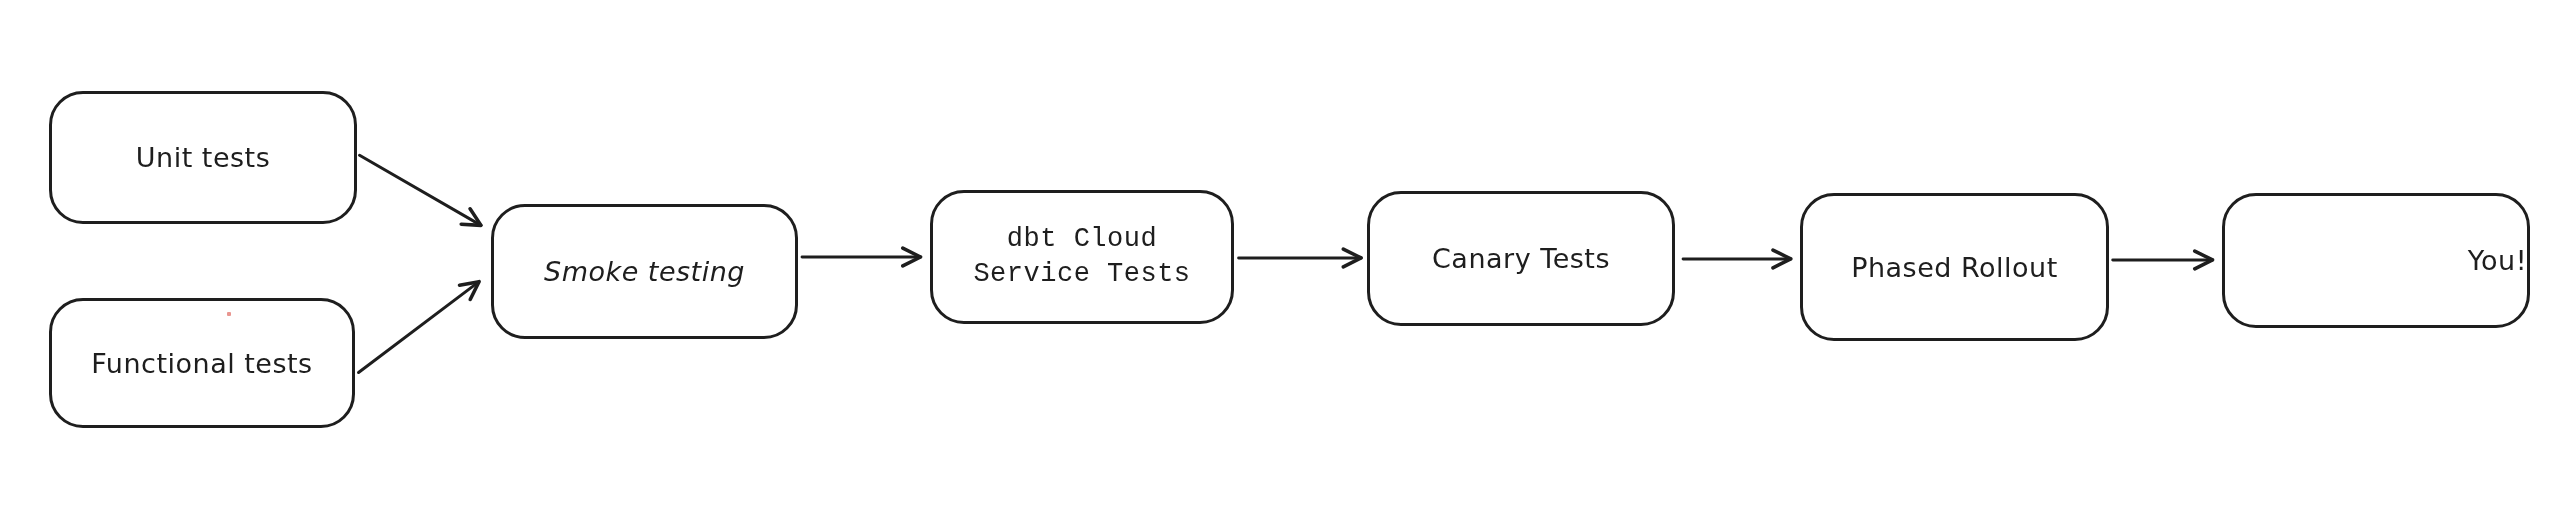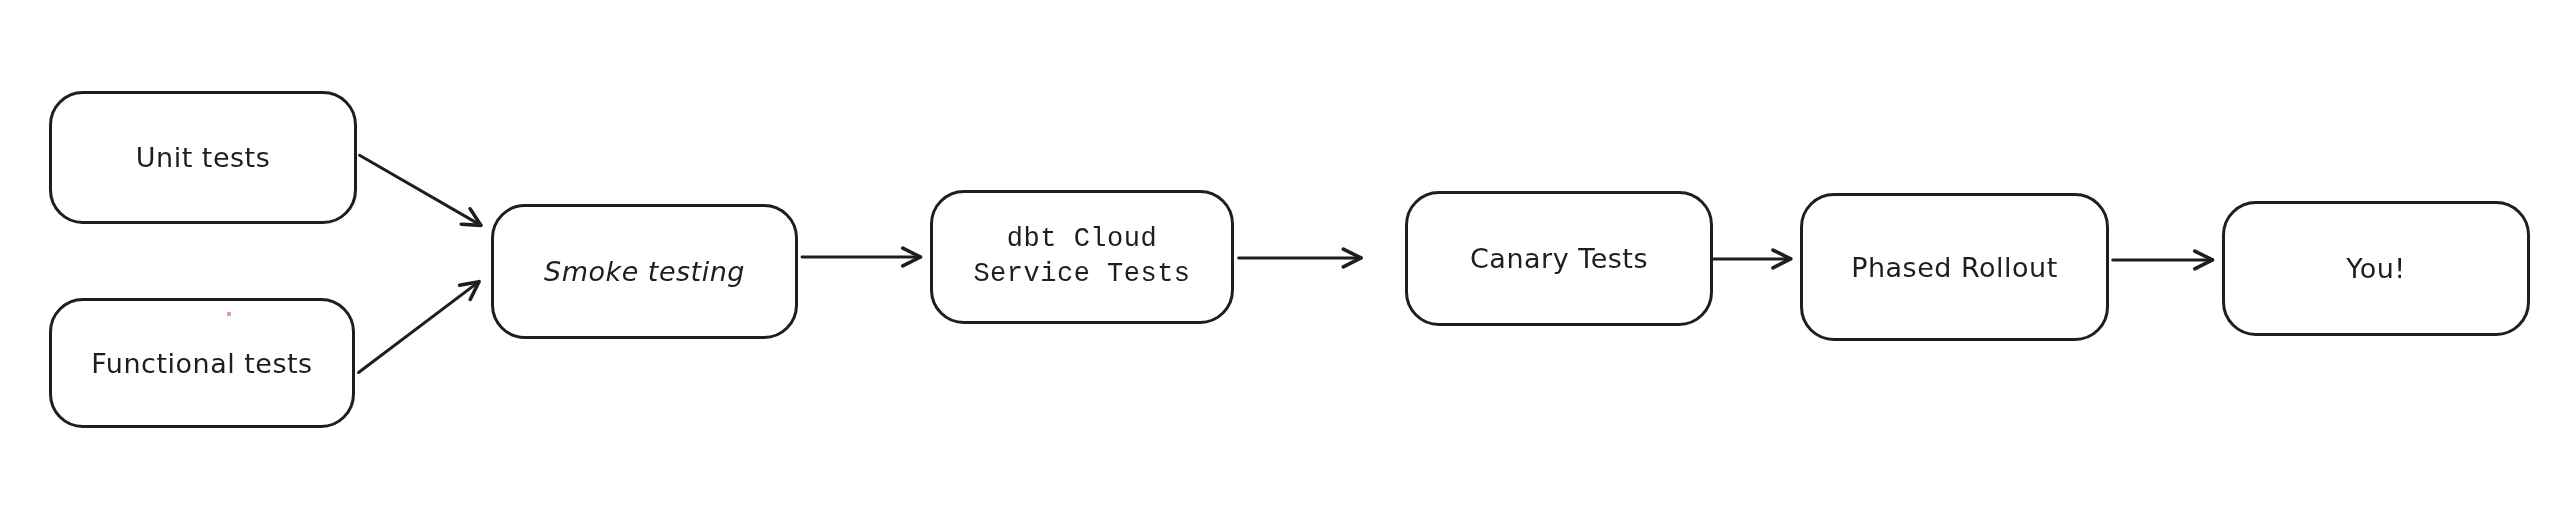--- a/index.html
+++ b/index.html
@@ -38,23 +38,23 @@
     font-size: 27px;
     letter-spacing: 0.5px;
     line-height: 35px;
     white-space: pre-line;
   }
   
   .n-unit       { left: 49px;   top: 91px;  width: 308px; height: 133px; }
   .n-functional { left: 49px;   top: 298px; width: 306px; height: 130px; }
   .n-smoke      { left: 491px;  top: 204px; width: 307px; height: 135px; font-style: italic; }
   .n-dbt        { left: 930px;  top: 190px; width: 304px; height: 134px; font-family: Liberation Mono, monospace; }
-  .n-canary     { left: 1405px; top: 191px; width: 308px; height: 135px; }
+  .n-canary     { left: 1367px; top: 191px; width: 308px; height: 135px; }
   .n-phased     { left: 1800px; top: 193px; width: 309px; height: 148px; }
-  .n-you        { left: 2222px; top: 201px; width: 308px; height: 135px; }
+  .n-you        { left: 2222px; top: 193px; width: 308px; height: 135px; justify-content: flex-end; }
 
   .dot-artifact {
     position: absolute;
     left: 227px;
     top: 312px;
     width: 4px;
     height: 4px;
     border-radius: 1px;
     background: #e2736b;
     opacity: 0.75;

